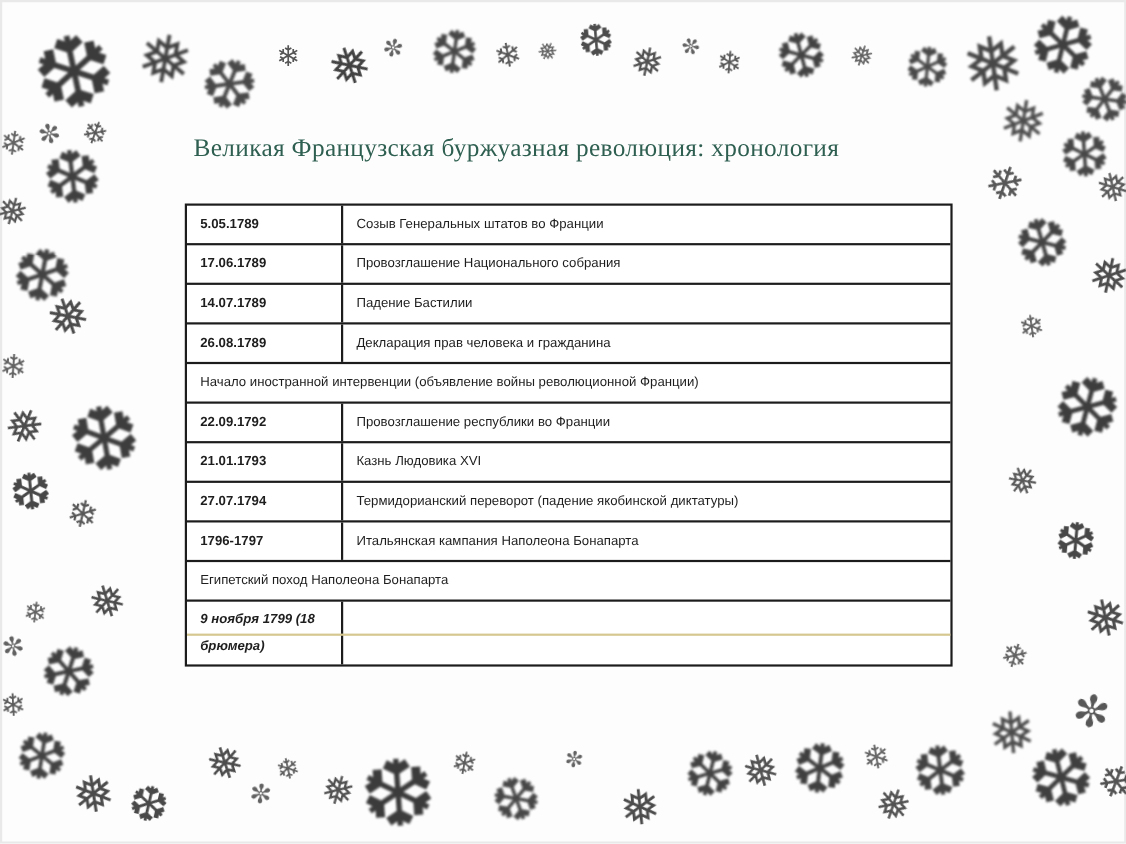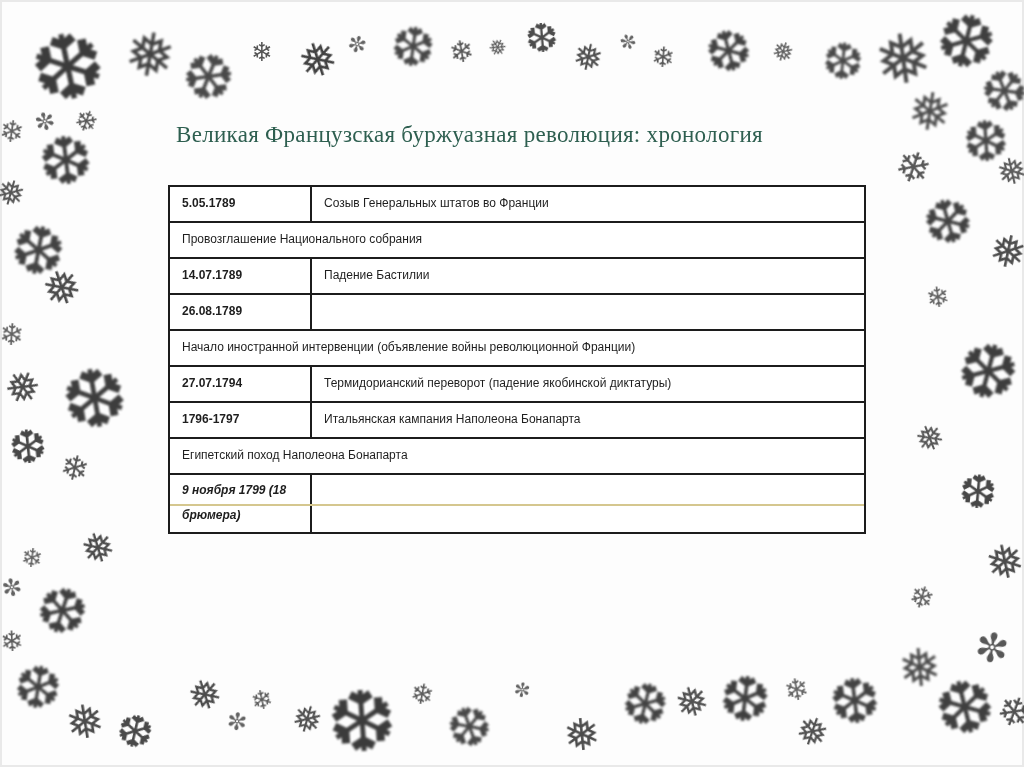--- a/index.html
+++ b/index.html
@@ -148,31 +148,41 @@
 
   <h1 class="title">Великая Французская буржуазная революция: хронология</h1>
 
   <div class="table-wrap">
     <div id="rows">
         <div class="trow">
           <div class="cell cell-date">5.05.1789</div>
           <div class="cell cell-event">Созыв Генеральных штатов во Франции</div>
         </div>
         <div class="trow">
+          <div class="cell cell-date">17.06.1789</div>
           <div class="cell cell-event">Провозглашение Национального собрания</div>
         </div>
         <div class="trow">
           <div class="cell cell-date">14.07.1789</div>
           <div class="cell cell-event">Падение Бастилии</div>
         </div>
         <div class="trow">
           <div class="cell cell-date">26.08.1789</div>
+          <div class="cell cell-event">Декларация прав человека и гражданина</div>
         </div>
         <div class="trow">
           <div class="cell cell-event">Начало иностранной интервенции (объявление войны революционной Франции)</div>
+        </div>
+        <div class="trow">
+          <div class="cell cell-date">22.09.1792</div>
+          <div class="cell cell-event">Провозглашение республики во Франции</div>
+        </div>
+        <div class="trow">
+          <div class="cell cell-date">21.01.1793</div>
+          <div class="cell cell-event">Казнь Людовика XVI</div>
         </div>
         <div class="trow">
           <div class="cell cell-date">27.07.1794</div>
           <div class="cell cell-event">Термидорианский переворот (падение якобинской диктатуры)</div>
         </div>
         <div class="trow">
           <div class="cell cell-date">1796-1797</div>
           <div class="cell cell-event">Итальянская кампания Наполеона Бонапарта</div>
         </div>
         <div class="trow">

